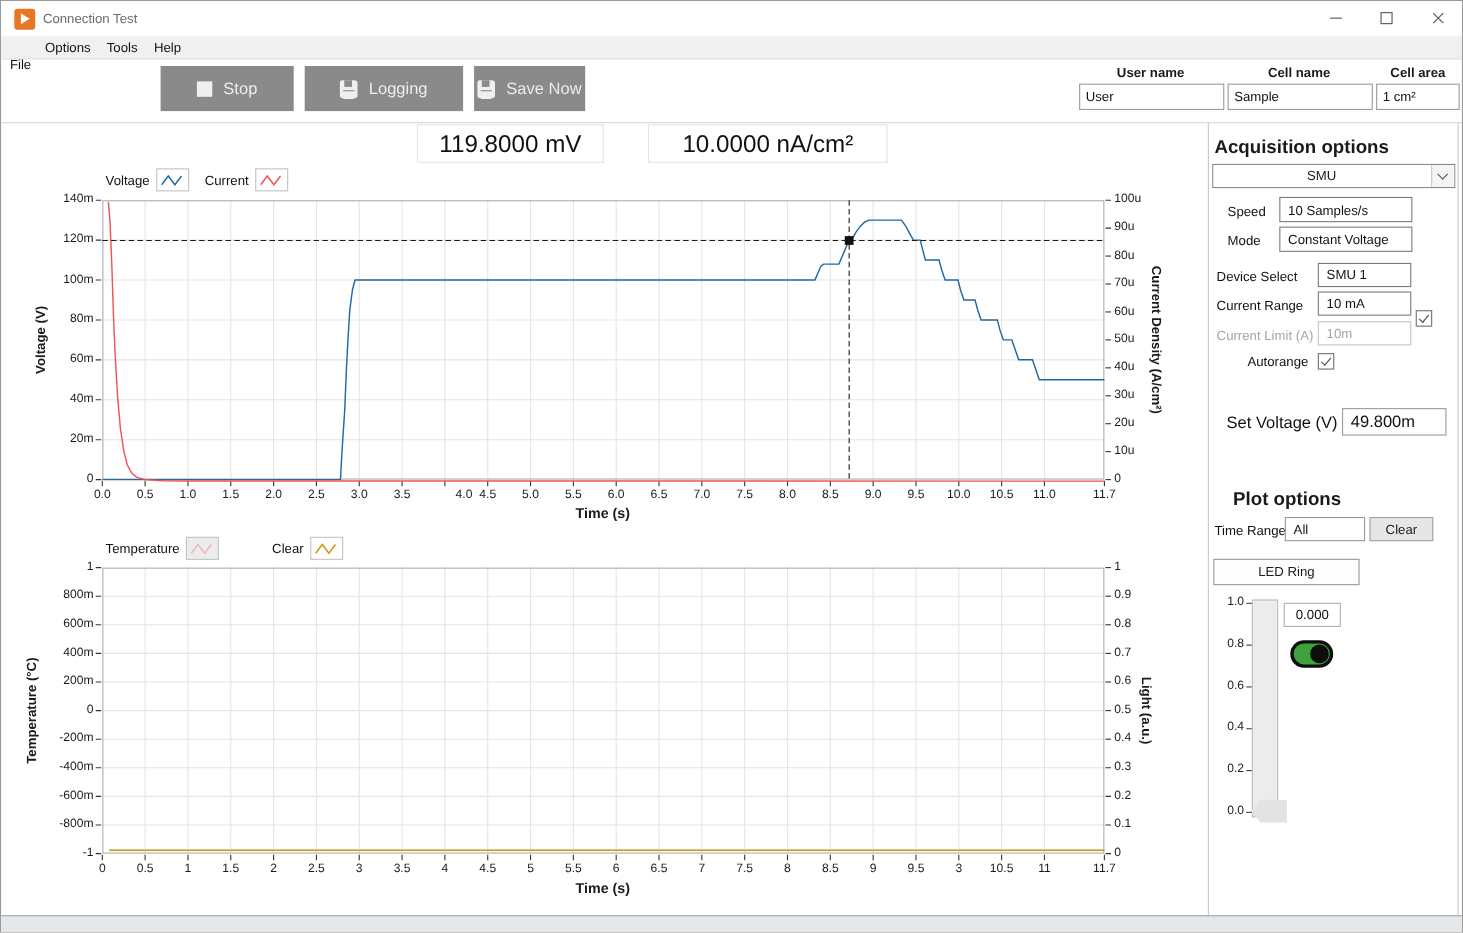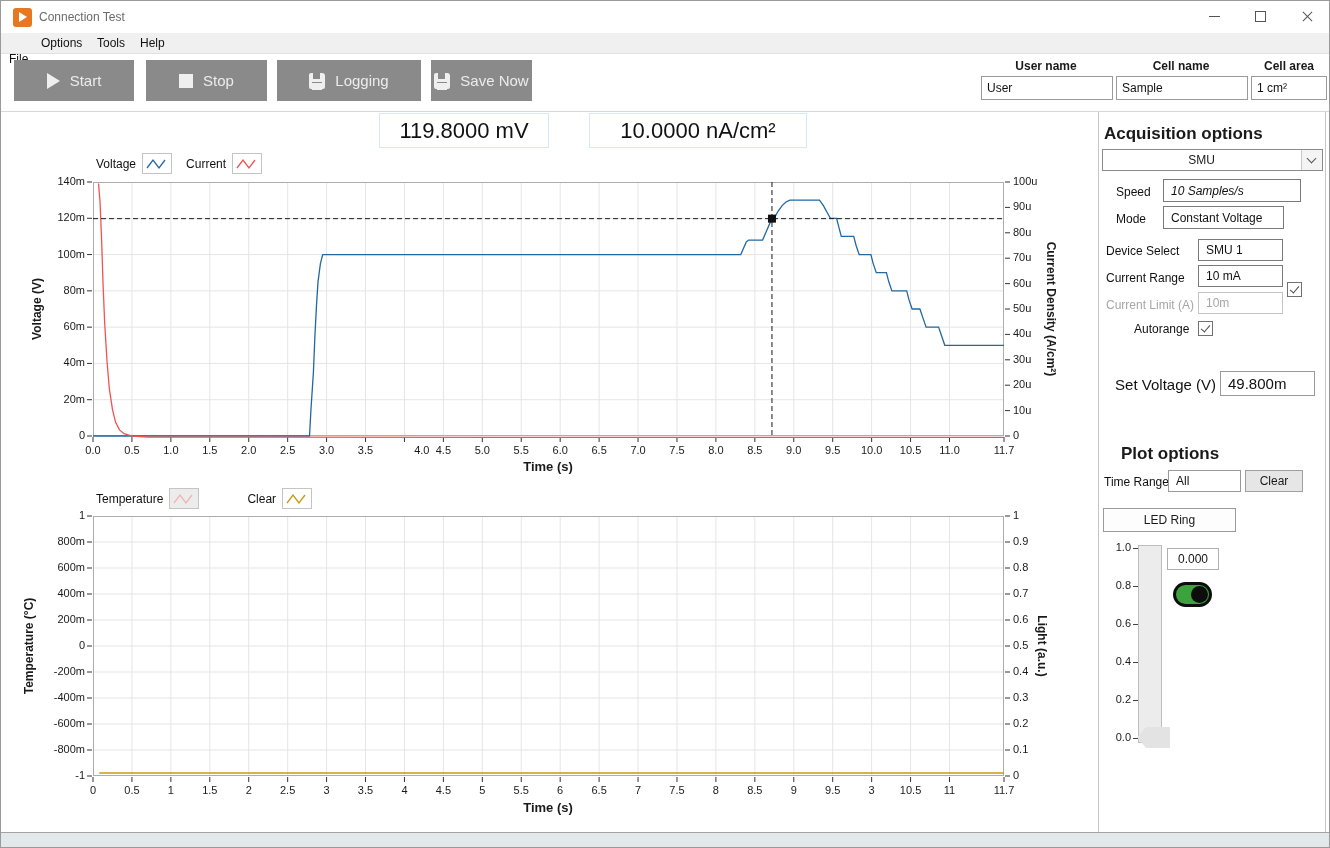--- a/index.html
+++ b/index.html
@@ -87,24 +87,20 @@
       </div>
   </div>
 
   <div id="menubar" class="abs">
     <span class="abs menuitem" style="left:8px;margin-top:16px;">File</span>
     <span class="abs menuitem" style="left:40px;">Options</span>
     <span class="abs menuitem" style="left:96px;">Tools</span>
     <span class="abs menuitem" style="left:139px;">Help</span>
   </div>
 
-  <div class="abs toolbtn" style="left:13px;width:120px;">
-    <span class="play-icon"></span>
-      <span>Start</span>
-  </div>
   <div class="abs toolbtn" style="left:145px;width:121px;">
     <span class="stop-icon"></span>
       <span>Stop</span>
   </div>
   <div class="abs toolbtn" style="left:276px;width:144px;">
     <span class="floppy-icon"></span>
       <span>Logging</span>
   </div>
   <div class="abs toolbtn" style="left:430px;width:101px;">
     <span class="floppy-icon"></span>
@@ -422,21 +418,21 @@
 
   <div class="divider-v" style="left:1097px;top:111px;height:720px;"></div>
   <div class="divider-v" style="left:1324px;top:111px;height:720px;"></div>
 
   <div class="panelhdr" style="left:1103px;top:123px;">Acquisition options</div>
   <div id="dropdown" class="abs">
     <span class="ddtext">SMU</span>
     <span id="ddbtn"></span>
   </div>
   <div class="ctl-label" style="left:1115px;top:184px;">Speed</div>
-  <div class="valbox" style="left:1162px;top:178px;width:138px;height:23px;font-style:italic;">10 Samples/s</div>
+  <div class="valbox" style="left:1162px;top:178px;width:121px;height:23px;">10 Samples/s</div>
   <div class="ctl-label" style="left:1115px;top:211px;">Mode</div>
   <div class="valbox" style="left:1162px;top:205px;width:121px;height:23px;">Constant Voltage</div>
   <div class="ctl-label" style="left:1105px;top:243px;">Device Select</div>
   <div class="valbox" style="left:1197px;top:238px;width:85px;height:22px;">SMU 1</div>
   <div class="ctl-label" style="left:1105px;top:270px;">Current Range</div>
   <div class="valbox" style="left:1197px;top:264px;width:85px;height:22px;">10 mA</div>
   <div class="checkbox" style="left:1286px;top:281px;"></div>
   <div class="ctl-label-dim" style="left:1105px;top:297px;text-align:center;">Current Limit (A)</div>
   <div class="valbox-dim" style="left:1197px;top:291px;width:85px;height:22px;">10m</div>
   <div class="ctl-label" style="left:1133px;top:321px;">Autorange</div>

